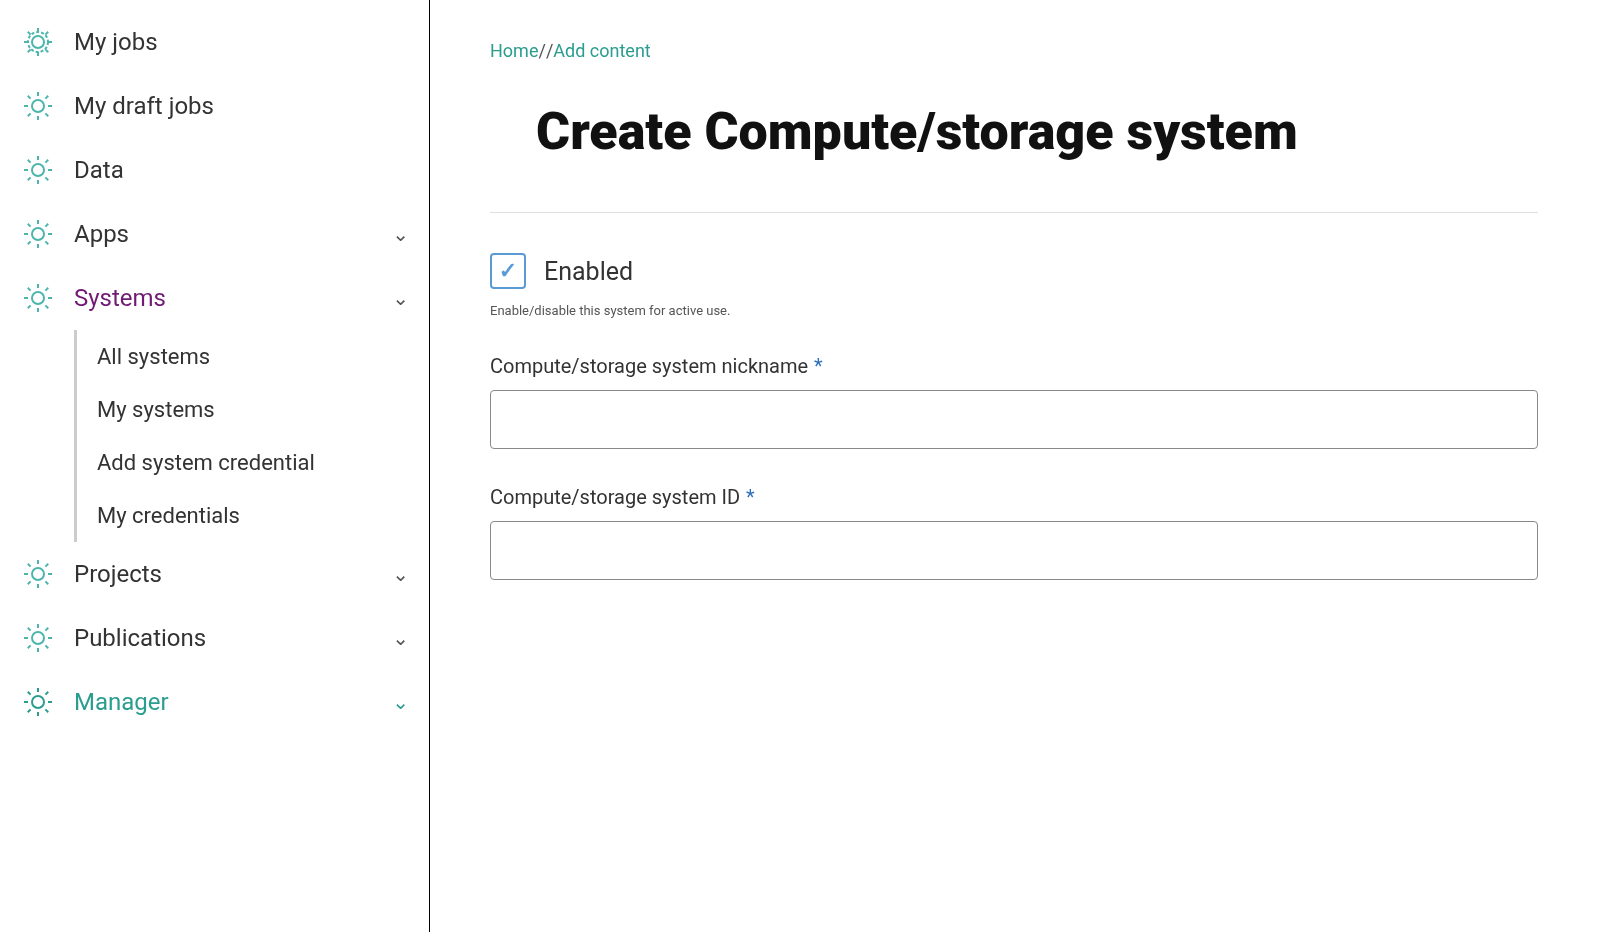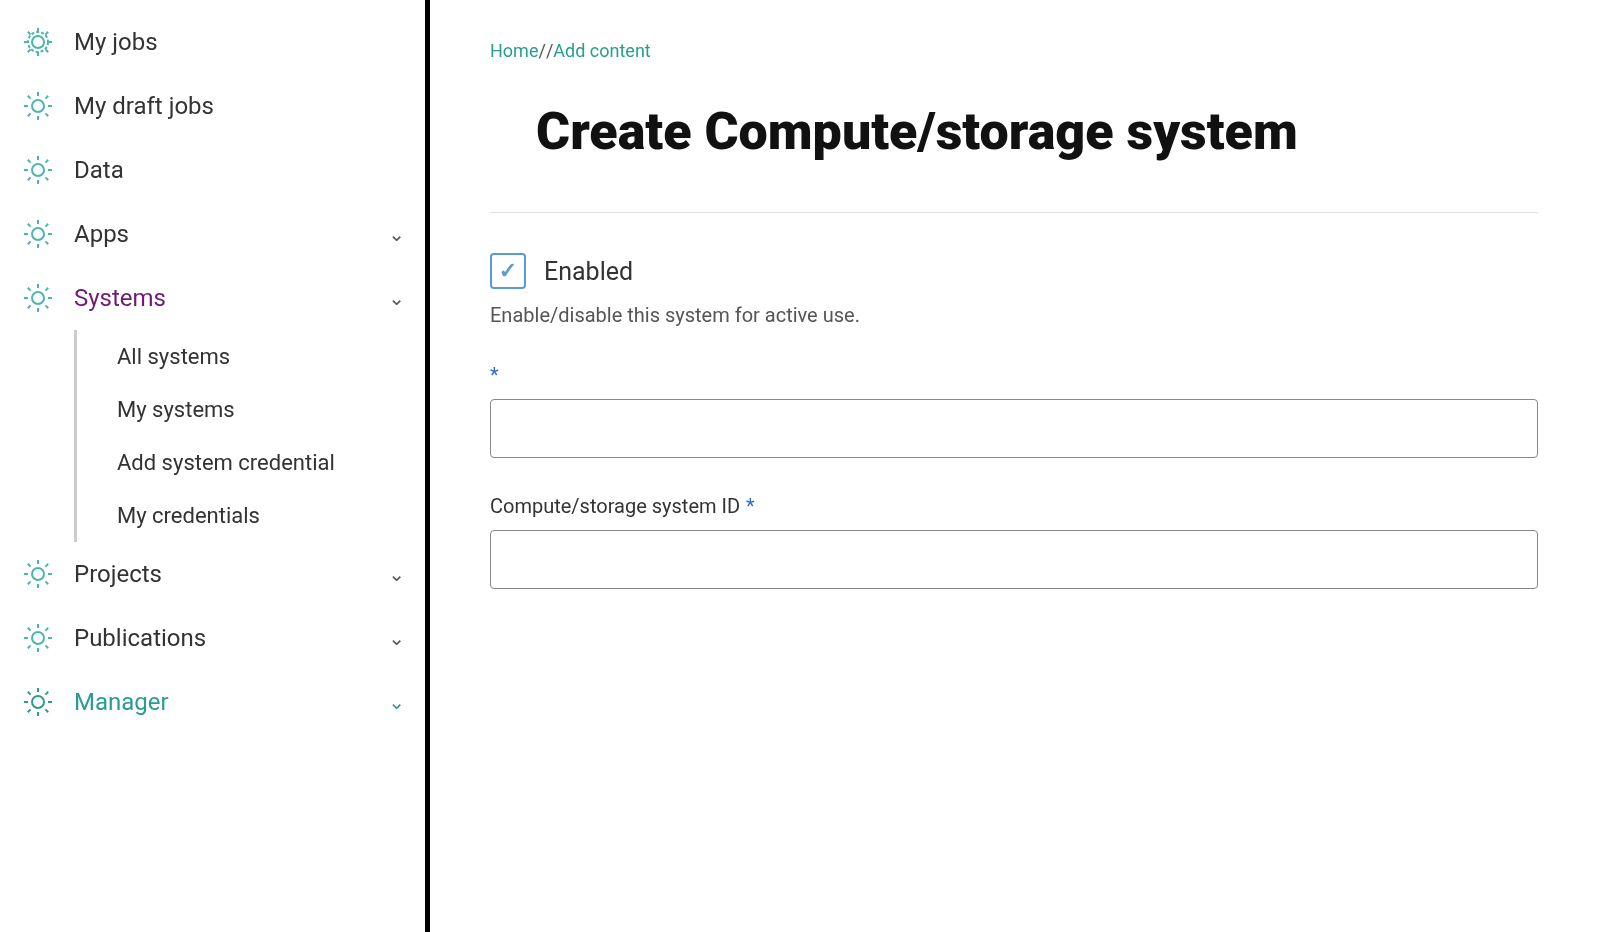--- a/index.html
+++ b/index.html
@@ -10,21 +10,21 @@
       width: 1598px;
       overflow: hidden;
       background: #fff;
     }
 
     
     .sidebar {
       width: 430px;
       min-width: 430px;
       background: #fff;
-      border-right: 5px solid #000000;
+      border-right: 1px solid #000000;
       display: flex;
       flex-direction: column;
       padding-top: 10px;
       overflow-y: auto;
     }
 
     .sidebar-item {
       display: flex;
       align-items: center;
       padding: 14px 20px;
@@ -47,21 +47,20 @@
 
     .sidebar-item .chevron {
       font-size: 20px;
       color: #555;
     }
 
     
     .sub-items {
       border-left: 3px solid #ccc;
       margin-left: 74px;
-      padding-left: 20px;
     }
     .sub-item {
       padding: 14px 20px;
       font-size: 22px;
       color: #333;
       cursor: pointer;
     }
 
     
     .gear-svg {
@@ -147,21 +146,21 @@
       font-weight: bold;
       line-height: 1;
     }
 
     .checkbox-label {
       font-size: 25px;
       color: #333;
     }
 
     .field-hint {
-      font-size: 20px;
+      font-size: 13px;
       color: #555;
       margin-bottom: 20px;
     }
 
     .field-label {
       font-size: 20px;
       color: #333;
       margin-bottom: 12px;
       display: flex;
       align-items: center;
@@ -293,20 +292,21 @@
       <div class="checkbox-box checked">
         <span class="checkmark">✓</span>
       </div>
       <span class="checkbox-label">Enabled</span>
     </div>
     <p class="field-hint">Enable/disable this system for active use.</p>
   </div>
 
   <div class="form-group">
     <div class="field-label">
+      <span>Compute/storage system nickname</span>
       <span class="required-star">*</span>
     </div>
     <input type="text" class="text-input" placeholder="" style="">
   </div>
 
   <div class="form-group">
     <div class="field-label">
       <span>Compute/storage system ID</span>
       <span class="required-star">*</span>
     </div>

